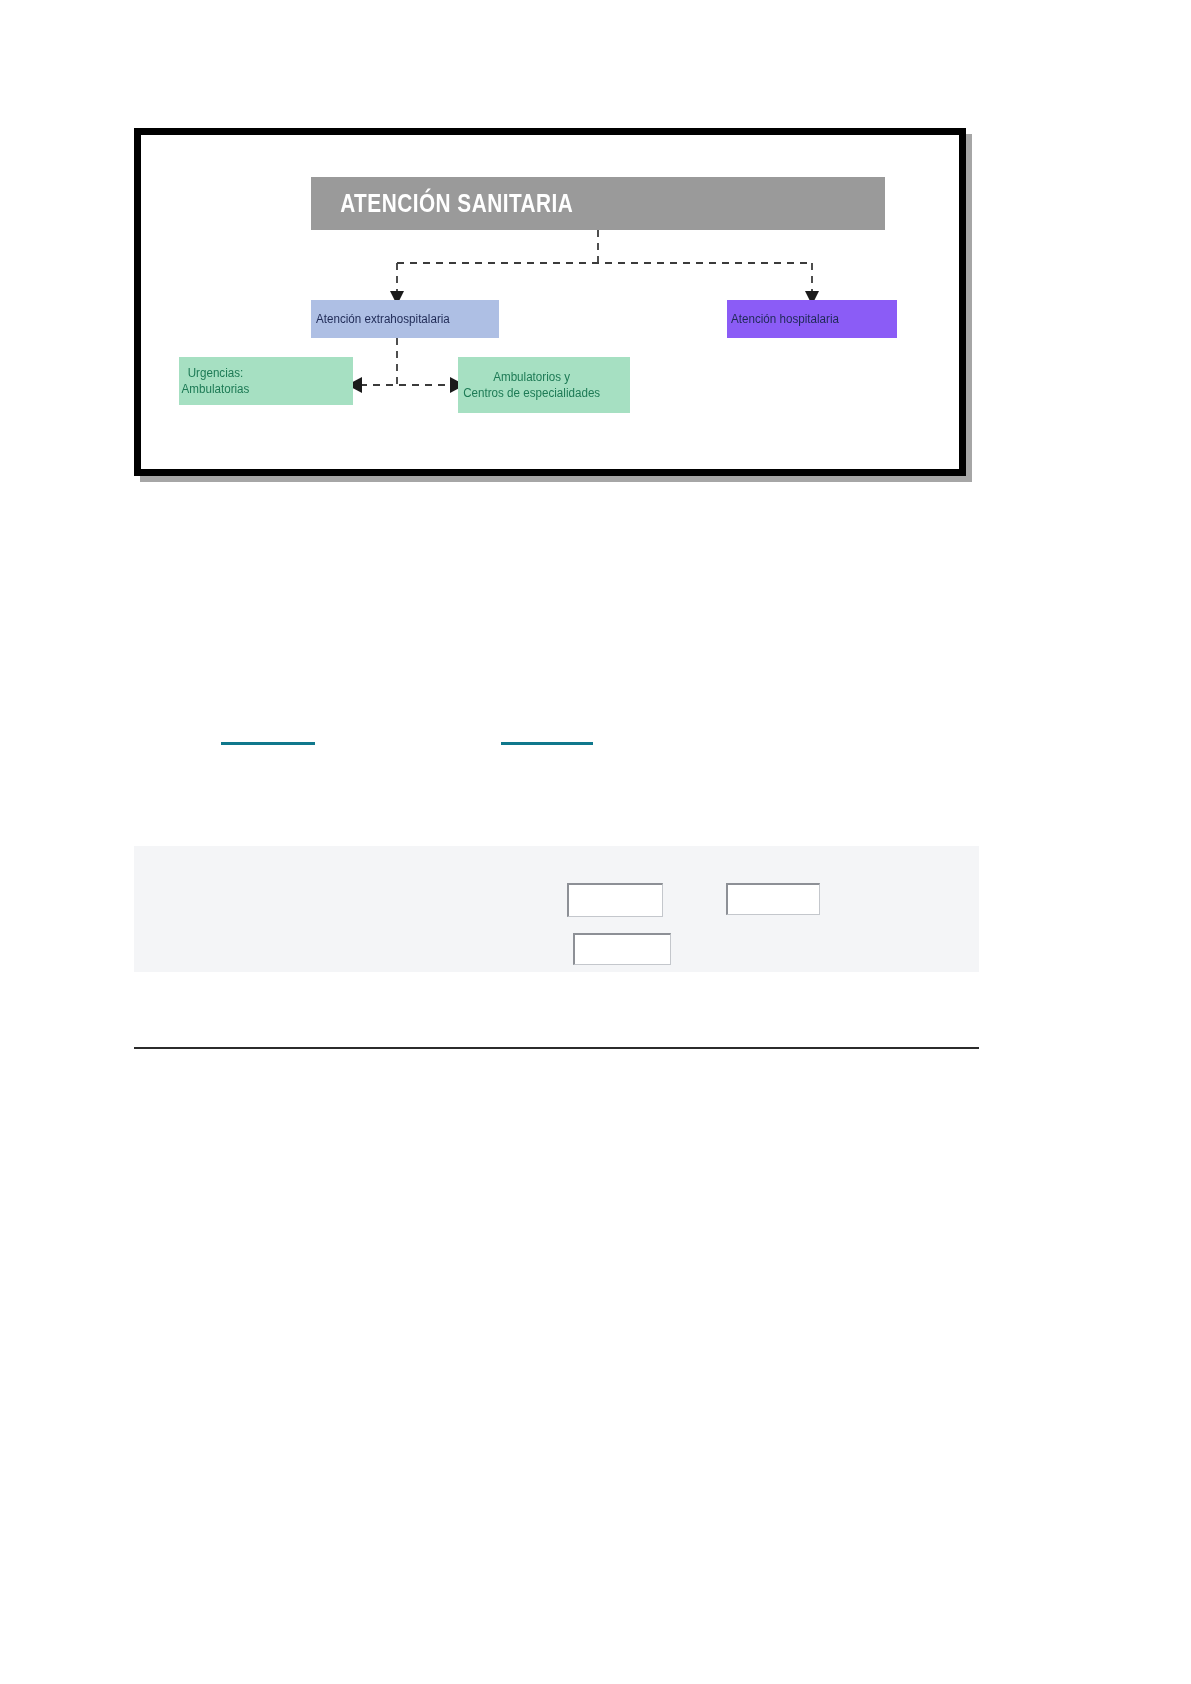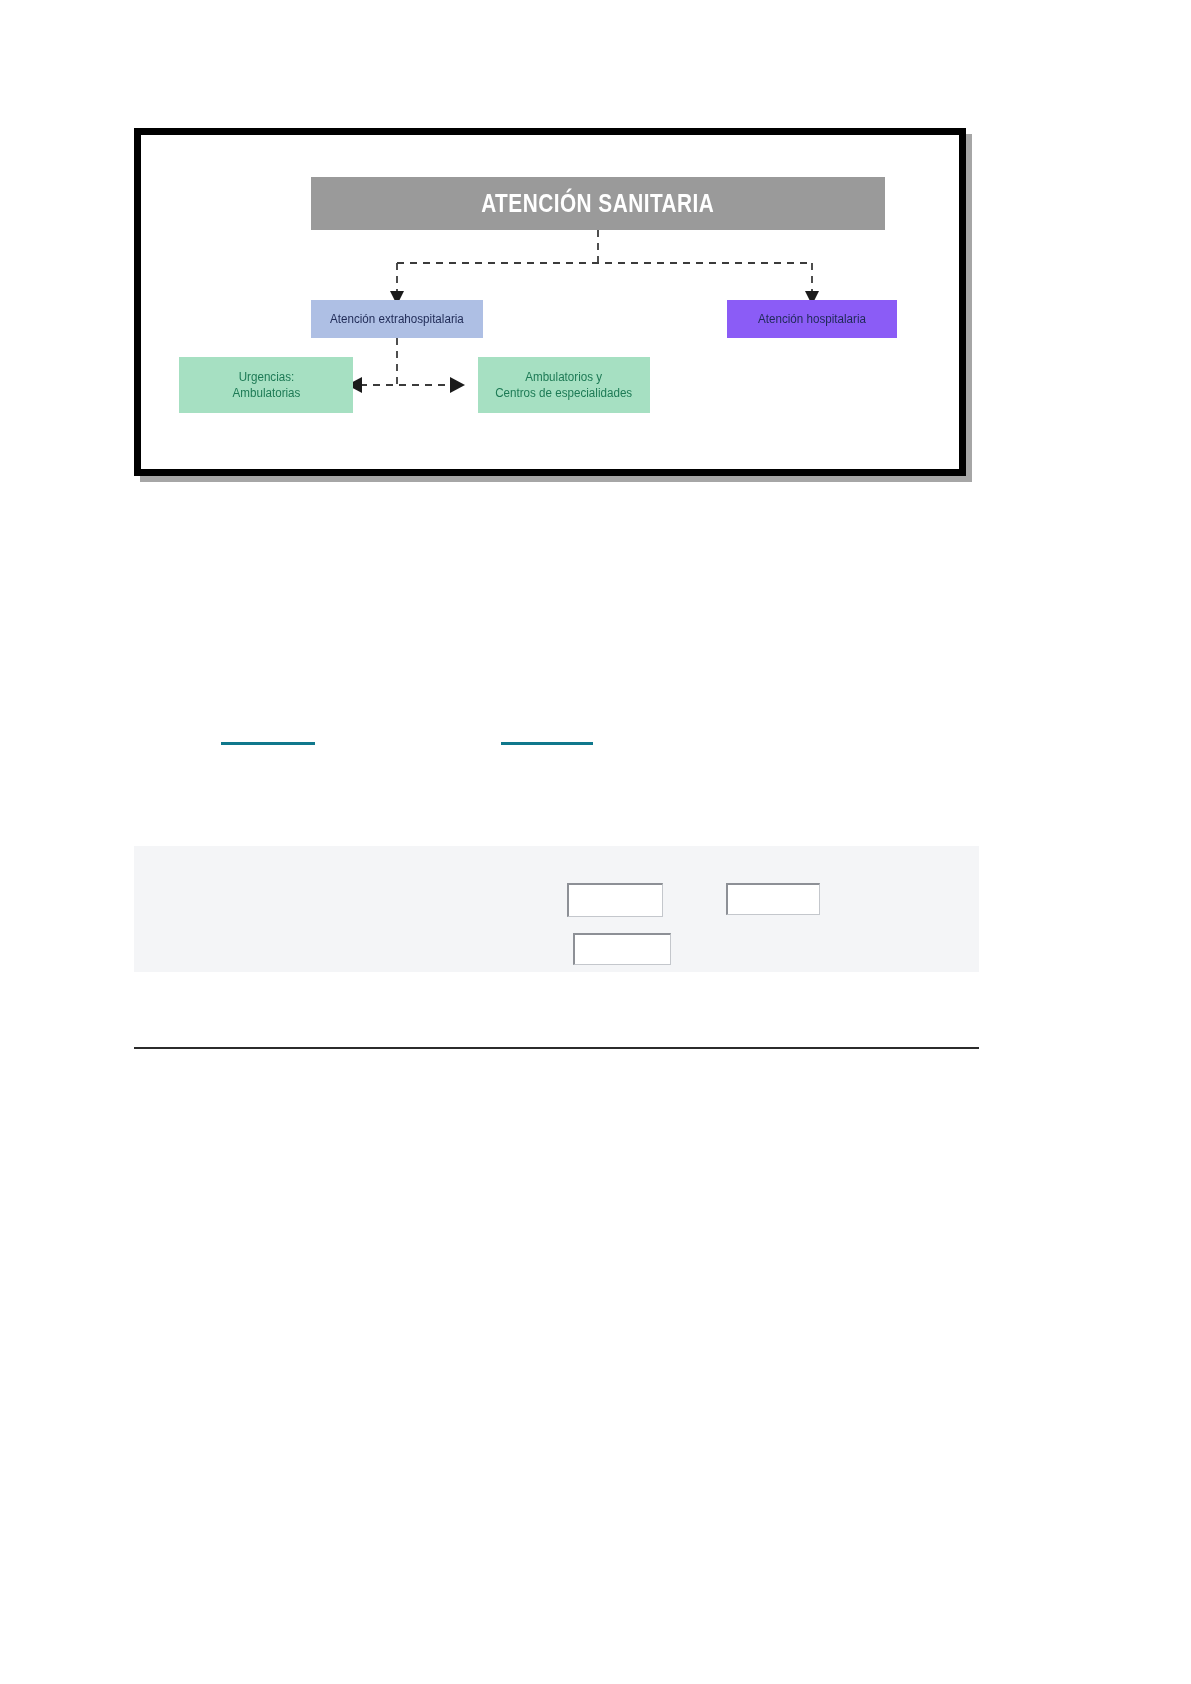--- a/index.html
+++ b/index.html
@@ -32,21 +32,21 @@
     left: 0; top: 0;
     width: 100%; height: 100%;
   }
 
   
   .node {
     position: absolute;
     box-sizing: border-box;
     display: flex;
     align-items: center;
-    justify-content: center;
+    justify-content: flex-start;
     text-align: center;
     line-height: 1.32;
     z-index: 3;
   }
 
   #node-title {
     left: 170px;
     top: 42px;
     width: 574px;
     height: 53px;
@@ -57,21 +57,21 @@
     font-size: 26px;
     font-weight: bold;
     letter-spacing: 0.6px;
     transform: scaleX(0.80);
     white-space: nowrap;
   }
 
   #node-extra {
     left: 170px;
     top: 165px;
-    width: 172px;
+    width: 188px;
     height: 38px;
     background: #aebfe4;
   }
   #node-hosp {
     left: 586px;
     top: 165px;
     width: 170px;
     height: 38px;
     background: #8b5cf6;
   }
@@ -79,30 +79,29 @@
   #node-hosp .node-label {
     color: #1f2a56;
     font-size: 12.5px;
     transform: scaleX(0.93);
   }
 
   #node-urg {
     left: 38px;
     top: 222px;
     width: 174px;
-    height: 56px;
+    height: 48px;
     background: #a6e0c2;
   }
   #node-amb {
     left: 317px;
     top: 222px;
     width: 172px;
     height: 56px;
     background: #a6e0c2;
-    margin-left: 20px;
   }
   #node-urg .node-label,
   #node-amb .node-label {
     color: #1d7a55;
     font-size: 12.5px;
     transform: scaleX(0.93);
   }
 
   
   #links-row {

